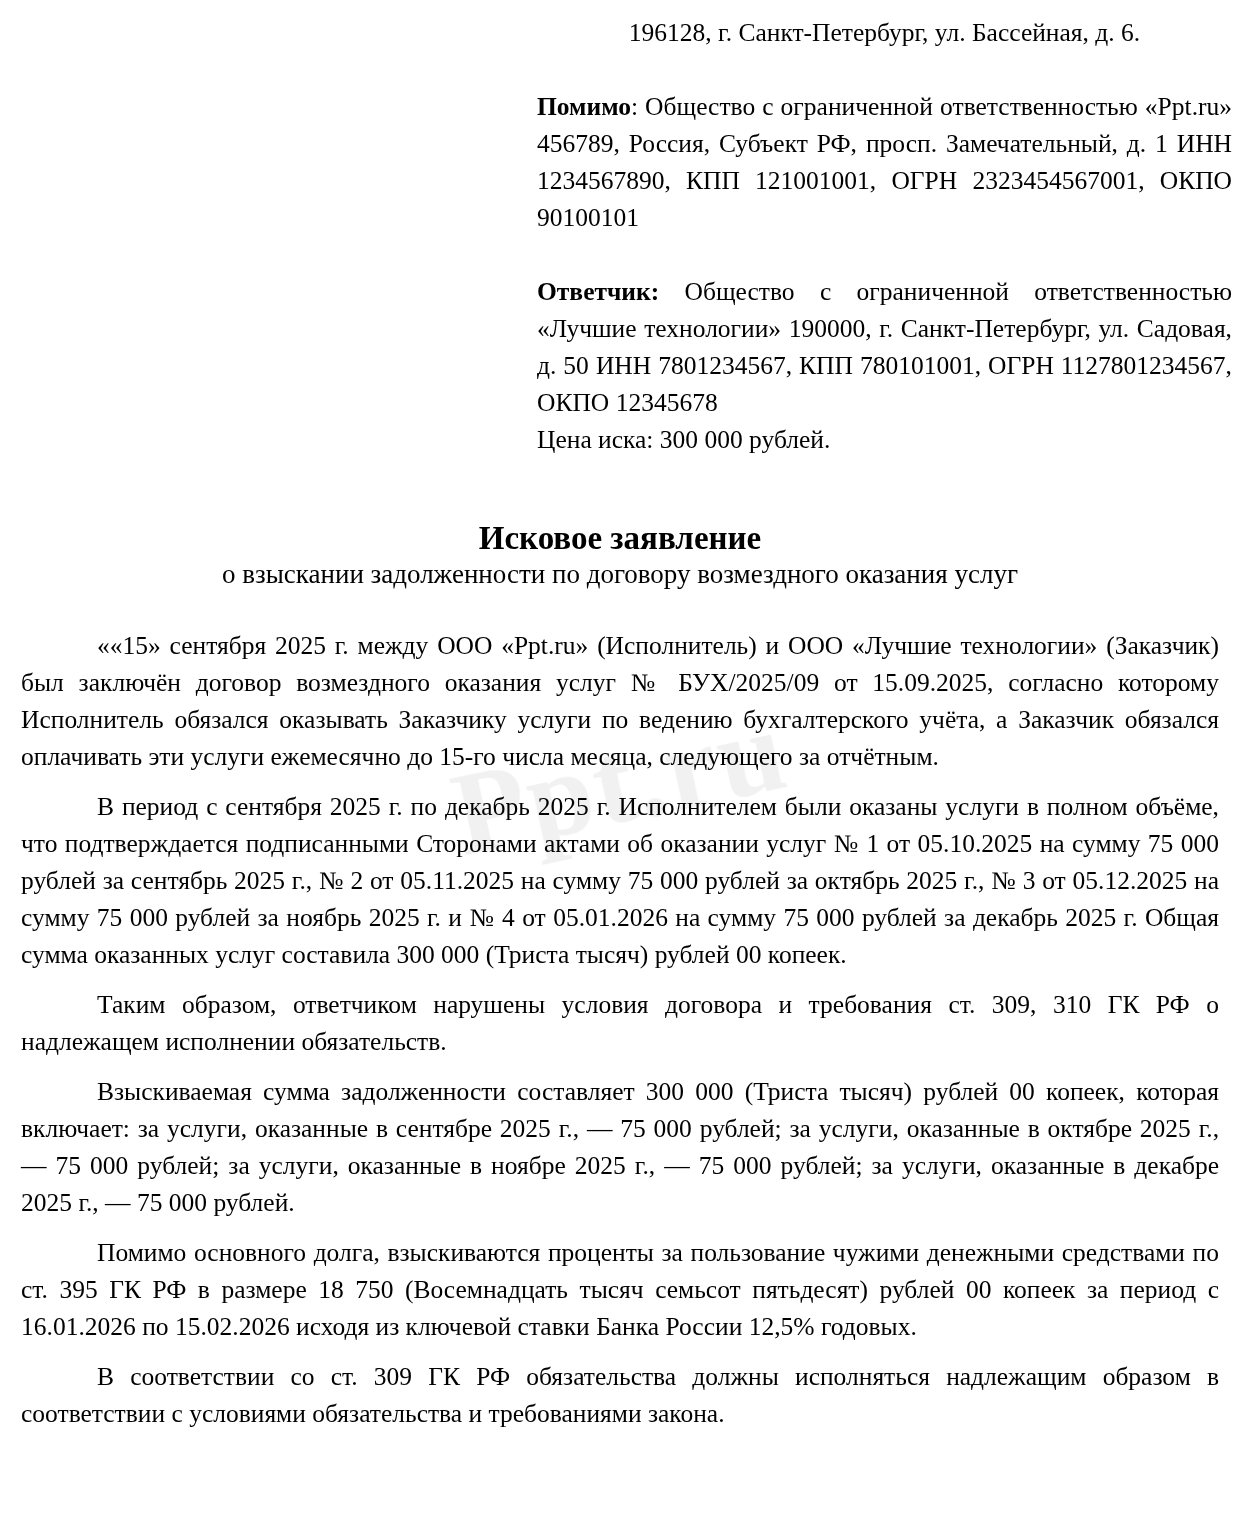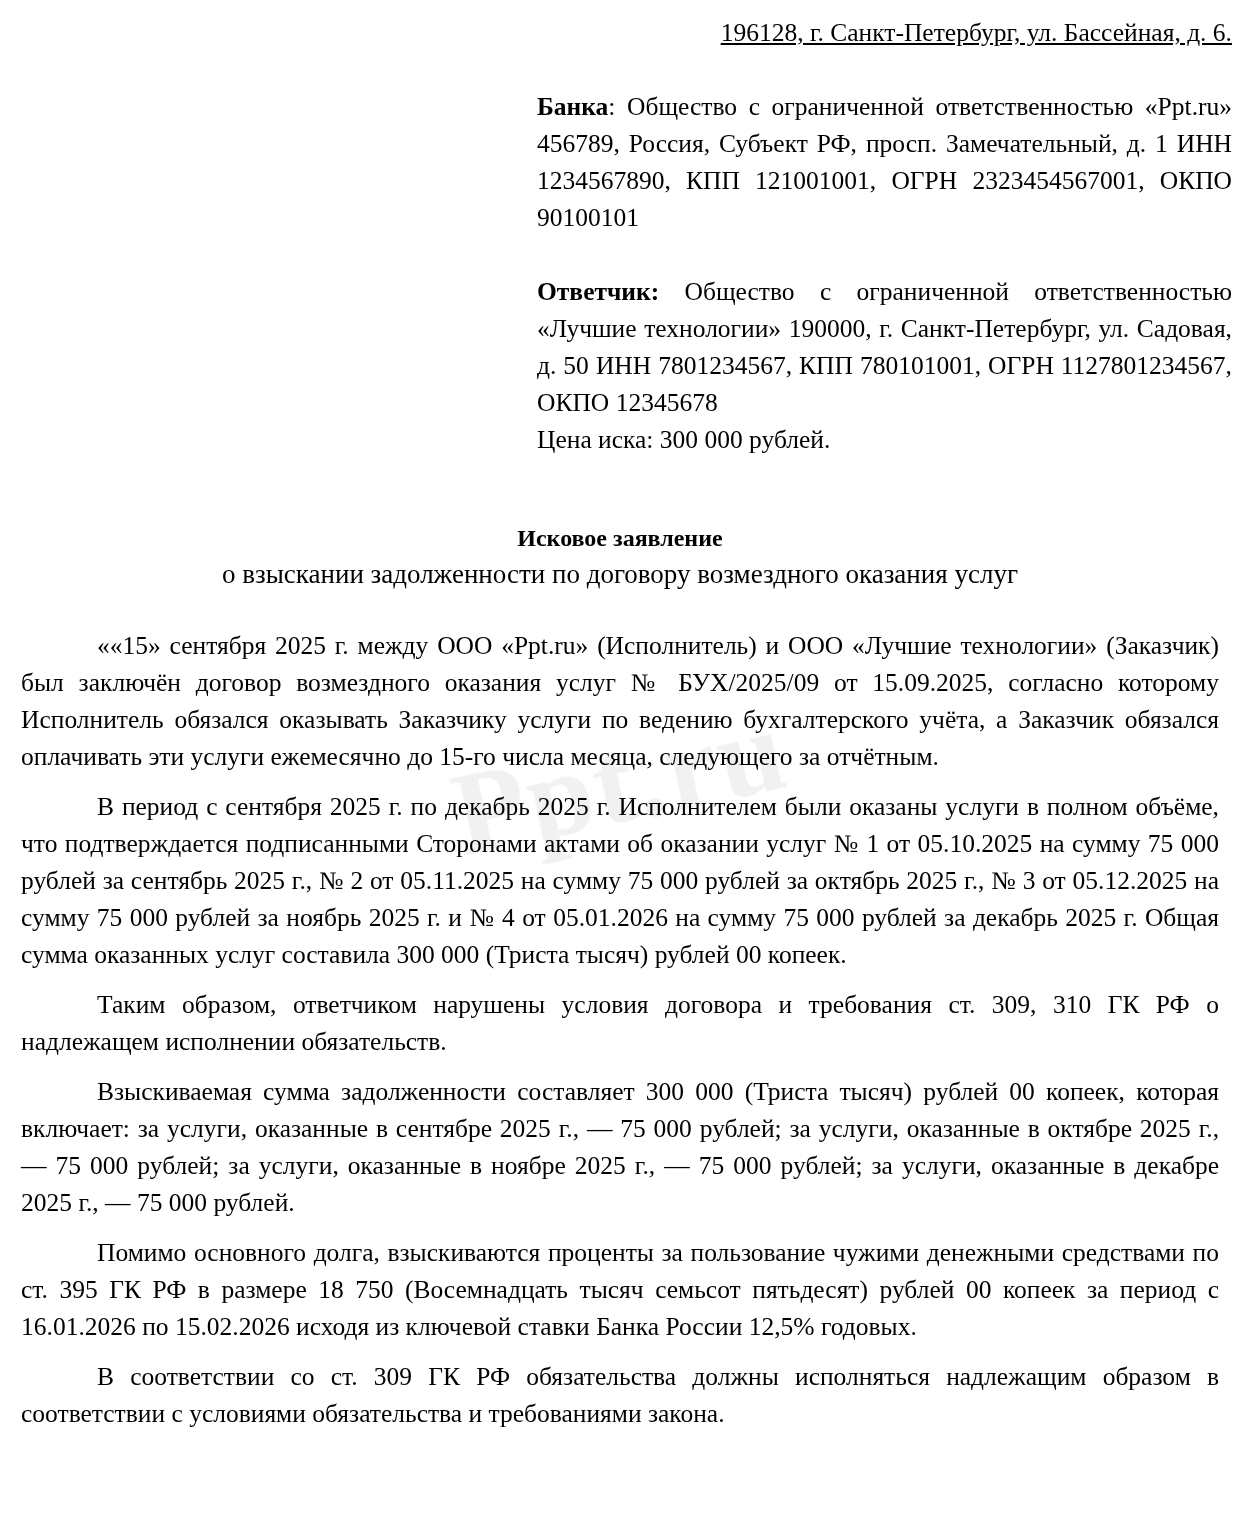--- a/index.html
+++ b/index.html
@@ -50,44 +50,43 @@
 
   
   .header-block {
     margin-left: 529px;
     width: 695px;
     padding-top: 14px;
     font-size: 25.5px;
     line-height: 37px;
   }
   .header-line {
-    text-align: right;
+    text-align: center;
     white-space: nowrap;
-    text-decoration: underline;
   }
   .party {
     margin-top: 37px;
     text-align: justify;
     text-align-last: left;
     text-justify: inter-word;
   }
   .party .party-label {
     font-weight: 700;
   }
   .price-line {
     text-align: left;
   }
 
   
   .title-block {
     margin-top: 62px;
     text-align: center;
   }
   .doc-title {
-    font-size: 24px;
+    font-size: 33px;
     font-weight: 700;
     line-height: 36px;
   }
   .doc-subtitle {
     font-size: 27px;
     font-weight: 400;
     line-height: 36px;
   }
 
   
@@ -111,21 +110,21 @@
 <div class="watermark-layer">
   <div class="watermark" style="color: rgba(0, 0, 0, 0.055);">Ppt.ru</div>
 </div>
 
 <div class="page">
 
   <div class="header-block">
 
     <div class="header-line">196128, г. Санкт-Петербург, ул. Бассейная, д. 6.</div>
 
-    <div class="party"><span class="party-label">Банка</span><span>:</span><span> Общество с ограниченной ответственностью «Ppt.ru» 456789, Россия, Субъект РФ, просп. Замечательный, д. 1 ИНН 1234567890, КПП 121001001, ОГРН 2323454567001, ОКПО 90100101</span></div>
+    <div class="party"><span class="party-label">Помимо</span><span>:</span><span> Общество с ограниченной ответственностью «Ppt.ru» 456789, Россия, Субъект РФ, просп. Замечательный, д. 1 ИНН 1234567890, КПП 121001001, ОГРН 2323454567001, ОКПО 90100101</span></div>
 
     <div class="party"><span class="party-label">Ответчик:</span><span></span><span> Общество с ограниченной ответственностью «Лучшие технологии» 190000, г. Санкт-Петербург, ул. Садовая, д. 50 ИНН 7801234567, КПП 780101001, ОГРН 1127801234567, ОКПО 12345678</span></div>
 
     <div class="price-line">Цена иска: 300 000 рублей.</div>
   </div>
 
   <div class="title-block">
     <div class="doc-title">Исковое заявление</div>
     <div class="doc-subtitle">о взыскании задолженности по договору возмездного оказания услуг</div>
   </div>

